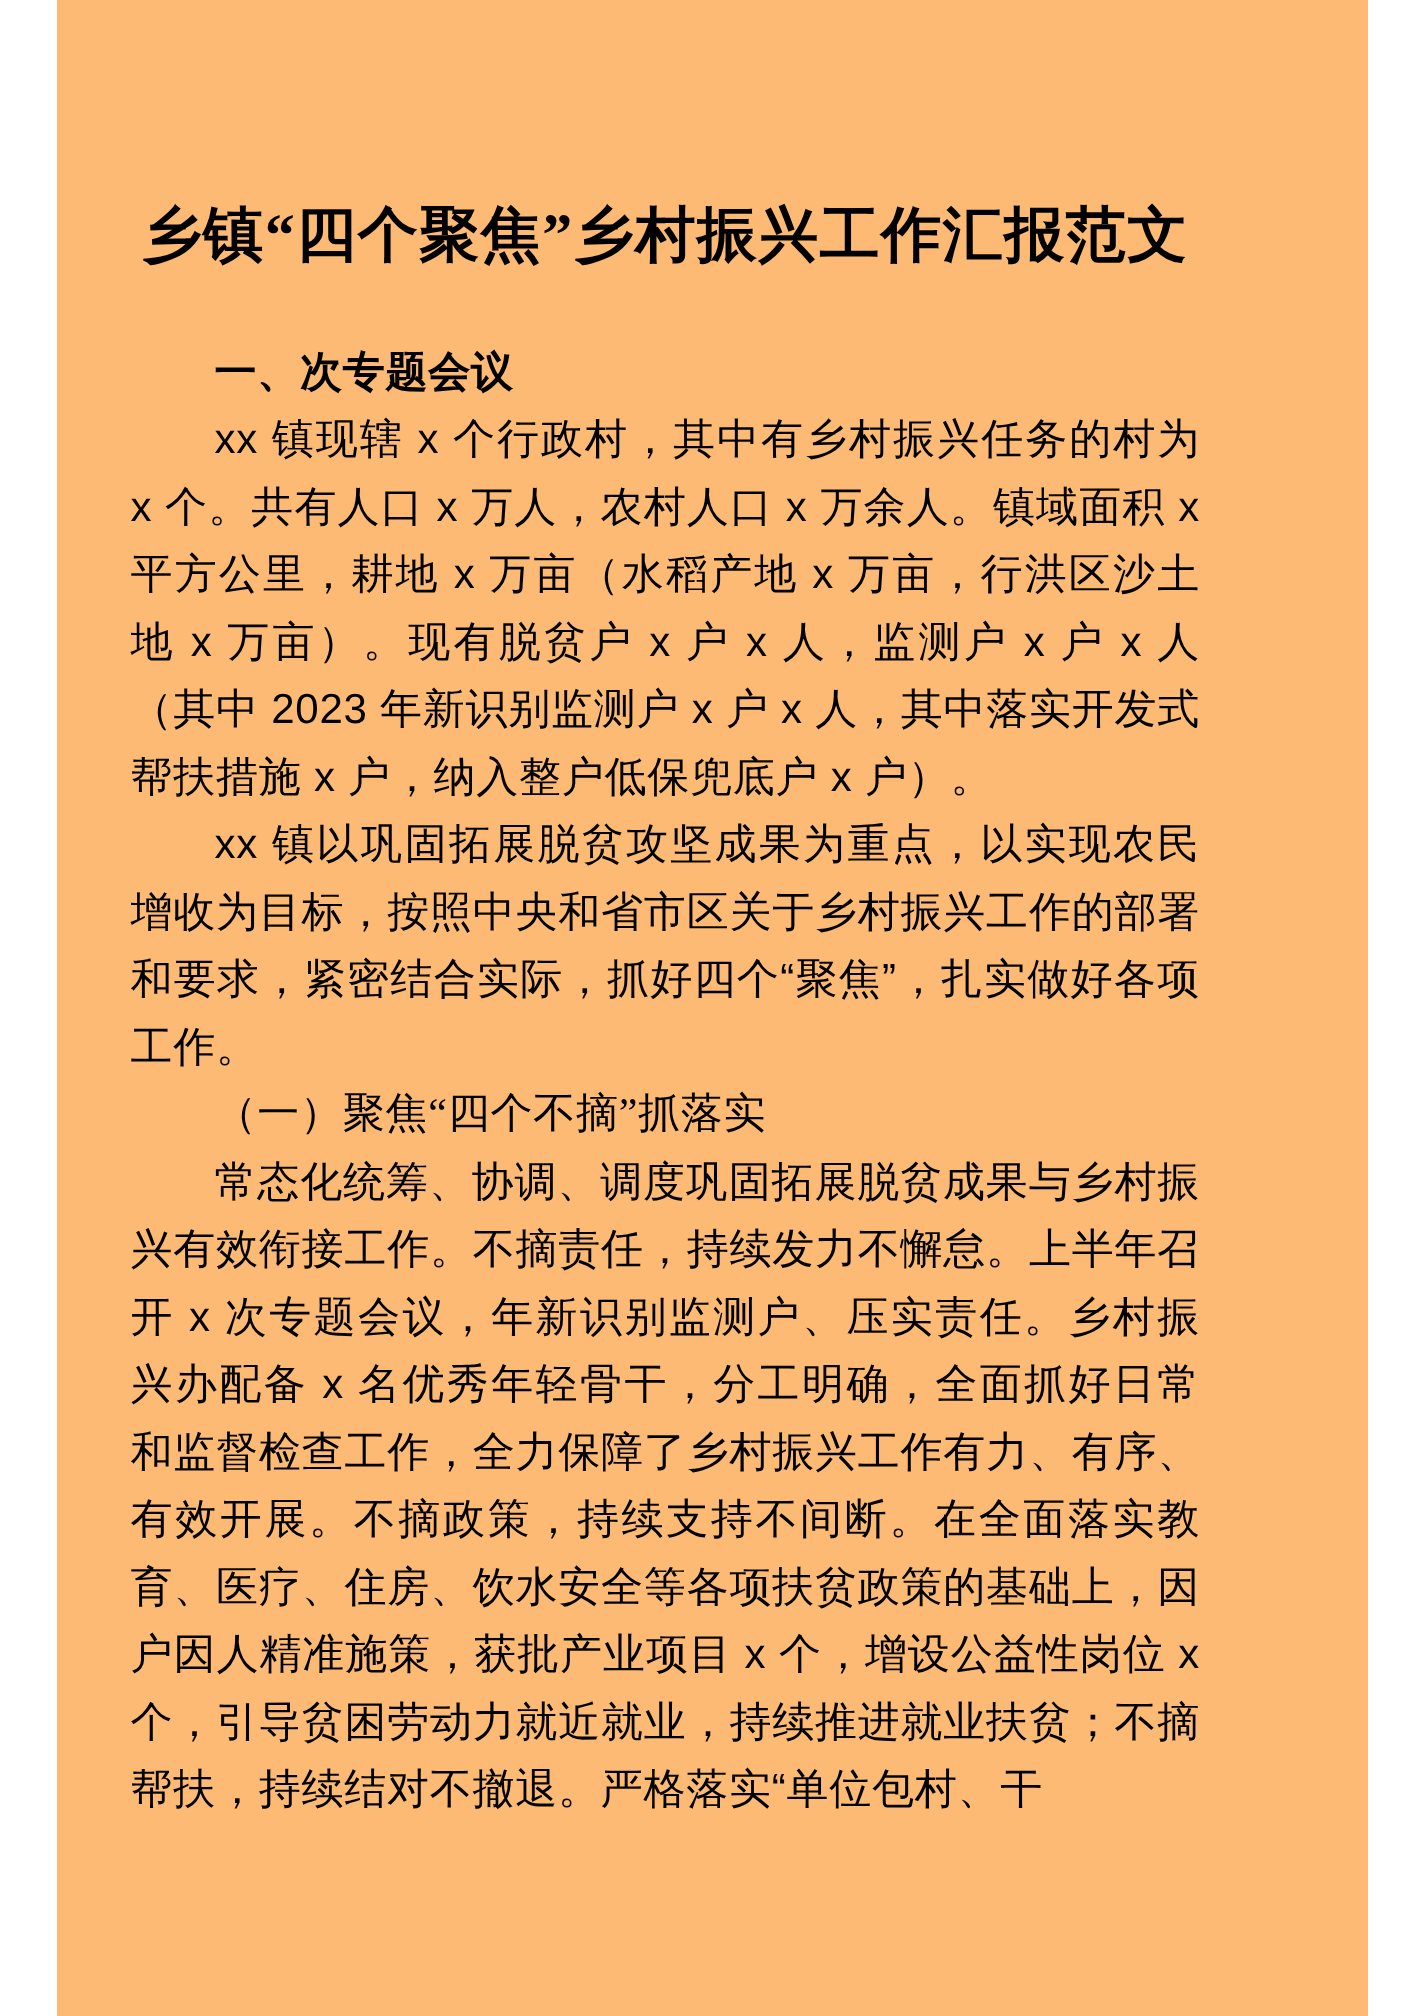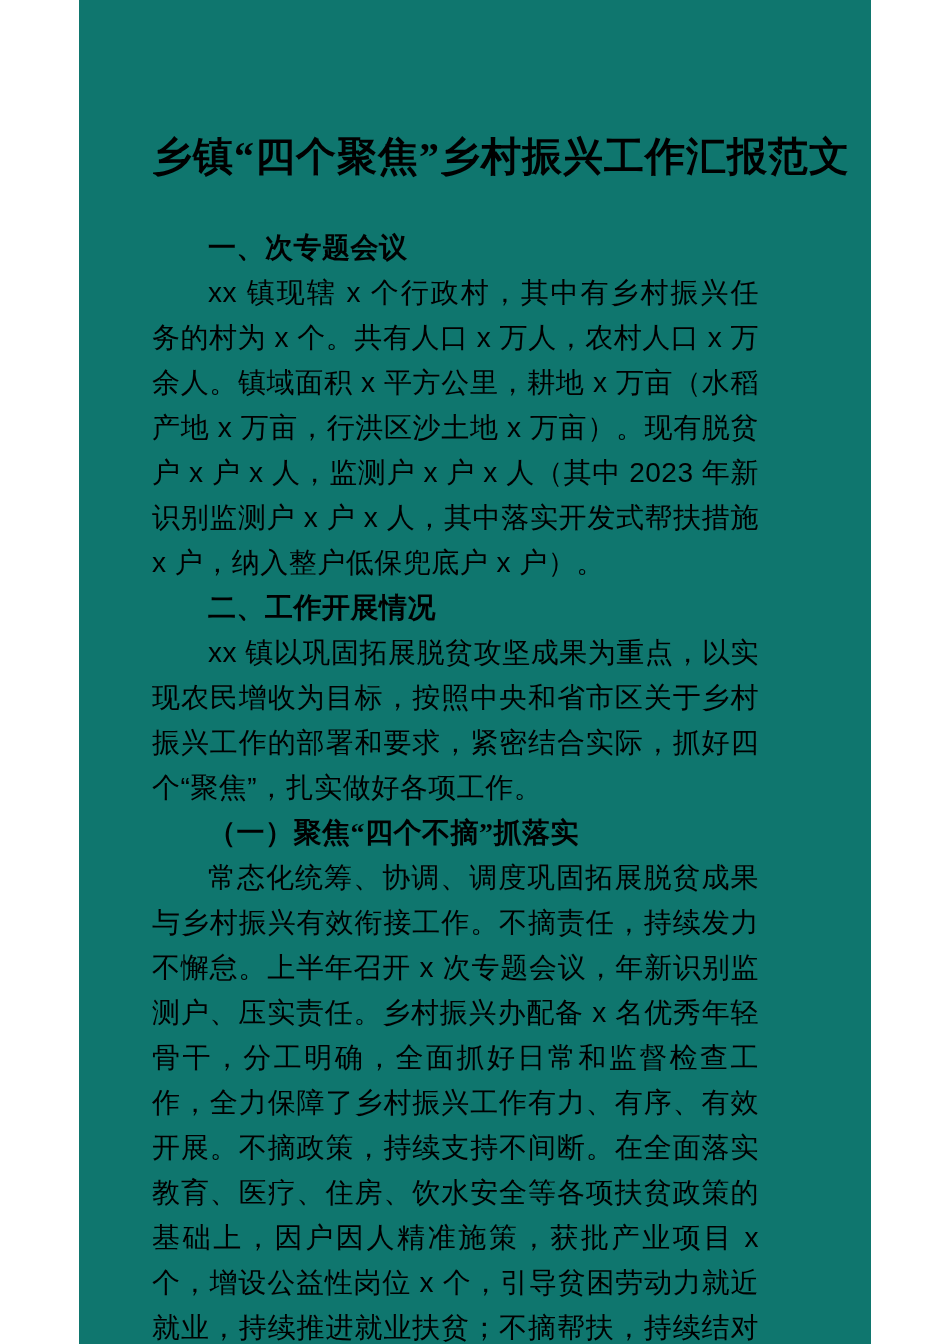--- a/index.html
+++ b/index.html
@@ -2,28 +2,28 @@
 <html><head>
 <meta charset="utf-8">
 <style>
   html, body {
     margin: 0;
     padding: 0;
     background: #ffffff;
   }
   .page {
     position: relative;
-    width: 792px;
+    width: 874px;
     height: 1344px;
     margin: 0 auto;
-    background: #0f766e;
+    background: #fdba74;
     color: #000000;
     overflow: hidden;
     box-sizing: border-box;
-    padding: 130px 112px 0 73px;
+    padding: 130px 112px 0 49px;
     font-family: "Liberation Serif", "DejaVu Serif", serif;
   }
   .doc-title {
     margin: 0 0 41px 0;
     font-size: 40px;
     font-weight: bold;
     line-height: 54px;
     text-align: center;
     letter-spacing: 1px;
     font-family: "Liberation Serif", "DejaVu Serif", serif;
@@ -32,21 +32,21 @@
   .section-heading {
     font-size: 28px;
     font-weight: bold;
     line-height: 45px;
     text-indent: 2em;
     font-family: "Liberation Sans", "DejaVu Sans", sans-serif;
     letter-spacing: 0.5px;
   }
   .section-subheading {
     font-size: 28px;
-    font-weight: 700;
+    font-weight: 400;
     line-height: 45px;
     text-indent: 2em;
     font-family: "Liberation Serif", "DejaVu Serif", serif;
     letter-spacing: 0.5px;
   }
   .body-paragraph {
     margin: 0;
     font-size: 28px;
     font-weight: normal;
     line-height: 45px;
@@ -62,21 +62,20 @@
 <div class="page">
 
   <h1 class="doc-title">乡镇“四个聚焦”乡村振兴工作汇报范文</h1>
 
   <div class="section">
     <div class="section-heading">一、次专题会议</div>
     <p class="body-paragraph">xx 镇现辖 x 个行政村，其中有乡村振兴任务的村为 x 个。共有人口 x 万人，农村人口 x 万余人。镇域面积 x 平方公里，耕地 x 万亩（水稻产地 x 万亩，行洪区沙土地 x 万亩）。现有脱贫户 x 户 x 人，监测户 x 户 x 人（其中 2023 年新识别监测户 x 户 x 人，其中落实开发式帮扶措施 x 户，纳入整户低保兜底户 x 户）。</p>
   </div>
 
   <div class="section">
-    <div class="section-heading">二、工作开展情况</div>
     <p class="body-paragraph">xx 镇以巩固拓展脱贫攻坚成果为重点，以实现农民增收为目标，按照中央和省市区关于乡村振兴工作的部署和要求，紧密结合实际，抓好四个“聚焦”，扎实做好各项工作。</p>
   </div>
 
   <div class="section">
     <div class="section-subheading">（一）聚焦“四个不摘”抓落实</div>
     <p class="body-paragraph">常态化统筹、协调、调度巩固拓展脱贫成果与乡村振兴有效衔接工作。不摘责任，持续发力不懈怠。上半年召开 x 次专题会议，年新识别监测户、压实责任。乡村振兴办配备 x 名优秀年轻骨干，分工明确，全面抓好日常和监督检查工作，全力保障了乡村振兴工作有力、有序、有效开展。不摘政策，持续支持不间断。在全面落实教育、医疗、住房、饮水安全等各项扶贫政策的基础上，因户因人精准施策，获批产业项目 x 个，增设公益性岗位 x 个，引导贫困劳动力就近就业，持续推进就业扶贫；不摘帮扶，持续结对不撤退。严格落实“单位包村、干</p>
   </div>
 
 </div>
 

